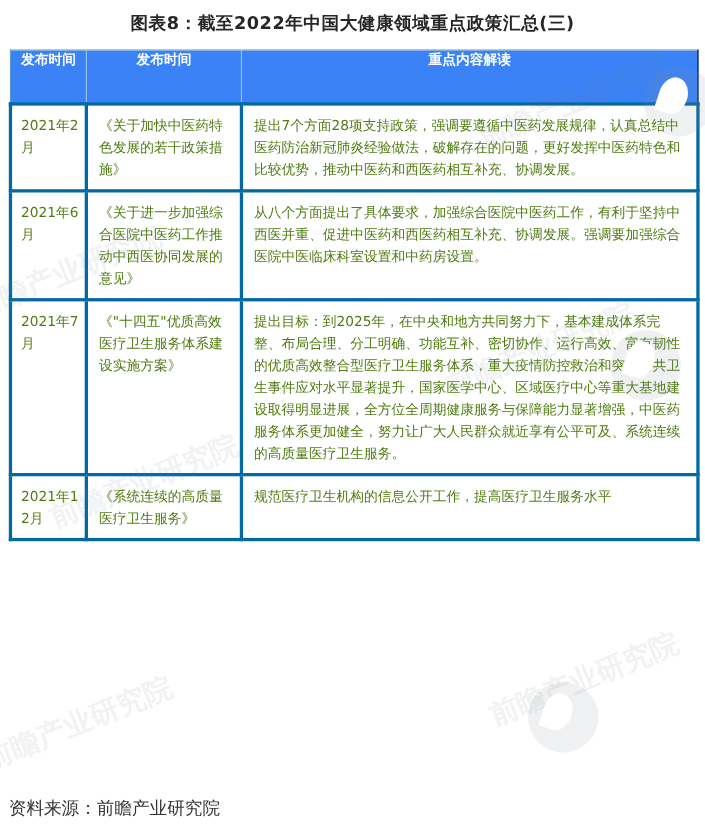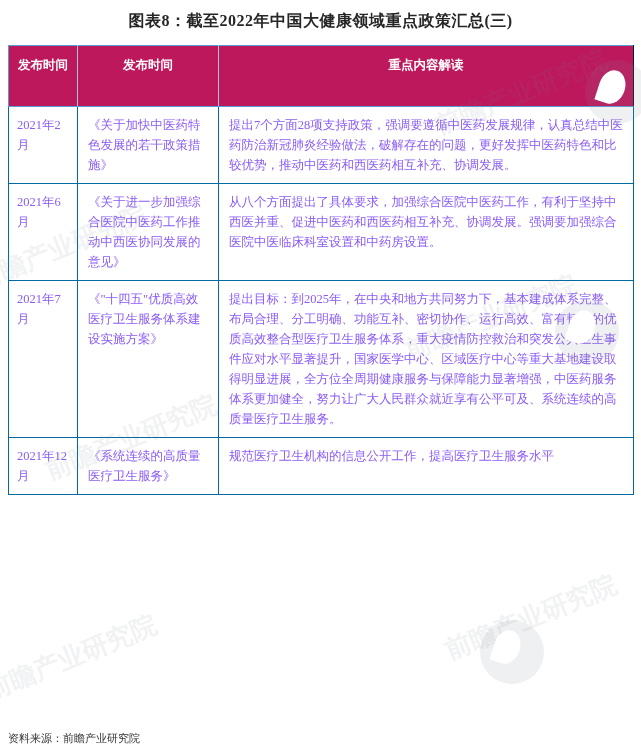--- a/index.html
+++ b/index.html
@@ -3,69 +3,69 @@
 <meta charset="utf-8">
 <style>
   * { margin: 0; padding: 0; box-sizing: border-box; }
   html, body { width: 641px; height: 756px; }
   body {
     font-family: "DejaVu Sans", "Liberation Sans", sans-serif;
     background: #ffffff;
     position: relative;
     overflow: hidden;
   }
-  .page { position: relative; width: 641px; height: 756px; z-index: 1; font-family: Liberation Serif, serif; }
+  .page { position: relative; width: 641px; height: 756px; z-index: 1; }
   .title {
     text-align: center;
     font-size: 16px;
     font-weight: bold;
     color: #262626;
     padding-top: 11px;
     letter-spacing: 0.5px;
   }
   table.policy-table {
     position: absolute;
     left: 8px; top: 45px;
     width: 625px;
     border-collapse: collapse;
     table-layout: fixed;
   }
   col.c1 { width: 69px; }
   col.c2 { width: 141px; }
   col.c3 { width: 415px; }
   thead th {
-    background: #be185d;
+    background: #3b82f6;
     color: #ffffff;
     font-size: 12.5px;
     font-weight: bold;
-    height: 61px;
+    height: 49px;
     vertical-align: top;
-    padding-top: 11px;
+    padding-top: 0;
     text-align: center;
     border: 1px solid #5b9bd5;
     border-right: 1px solid #9dc3e6;
   }
   thead th:last-child { border-right: 1px solid #0f172a; }
   tbody td {
-    border: 1px solid #0369a1;
+    border: 3px solid #0369a1;
     vertical-align: top;
     padding: 8px 10px;
     font-size: 12.5px;
     line-height: 20px;
-    color: #8b5cf6;
+    color: #4d7c0f;
     text-align: left;
     word-break: break-all;
   }
   td.date { padding-left: 8px; padding-right: 5px; }
   .footer {
     position: absolute;
     left: 8px; right: 8px; bottom: 10px;
     display: flex;
     justify-content: space-between;
-    font-size: 11px;
+    font-size: 16px;
     color: #333333;
   }
   
   .wm-layer { position: absolute; inset: 0; pointer-events: none; z-index: 5; }
   .wm-text {
     position: absolute;
     font-size: 26px;
     font-weight: bold;
     color: rgba(120, 130, 140, 0.10);
     transform: rotate(-22deg);

